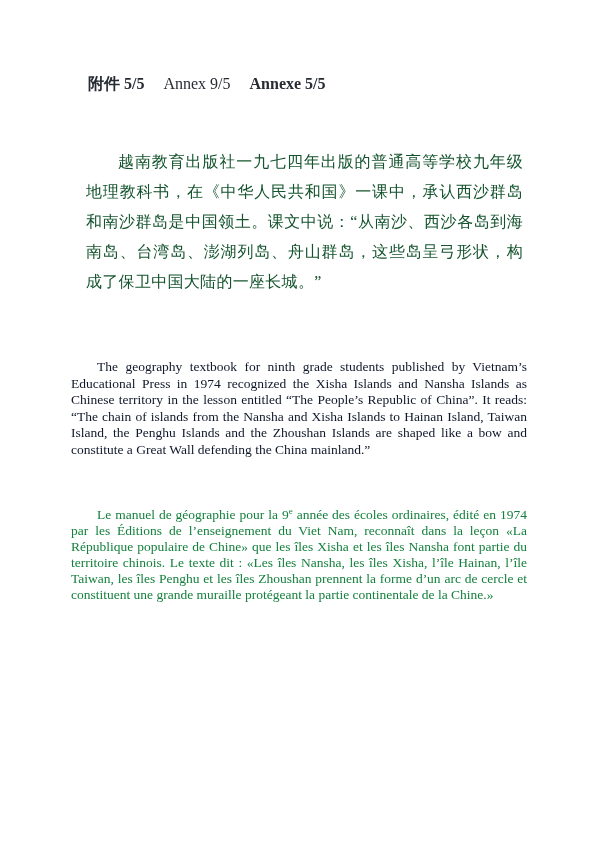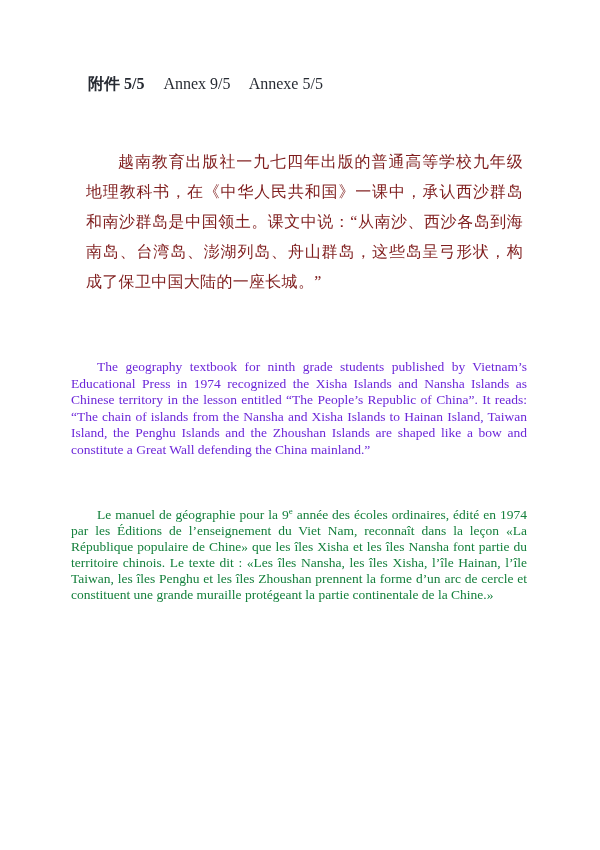--- a/index.html
+++ b/index.html
@@ -23,47 +23,48 @@
     font-size: 16px;
     white-space: nowrap;
     color: #272b33;
   }
   .annex-header .seg {
     margin-right: 15px;
     text-align: center;
   }
   .annex-header .seg:last-child {
     margin-right: 10px;
+    font-weight: bold;
   }
   .zh-bold {
     font-weight: bold;
   }
   p { margin: 0; }
   .para-zh {
     position: absolute;
     left: 86px;
     top: 147px;
     width: 437px;
     font-size: 16px;
     line-height: 30px;
     text-align: justify;
     text-indent: 32px;
     letter-spacing: 0.3px;
-    color: #7f1d1d;
+    color: #14532d;
   }
   .para-en {
     position: absolute;
     left: 71px;
     top: 359px;
     width: 456px;
     font-size: 13.5px;
     line-height: 16.5px;
     text-align: justify;
     text-indent: 26px;
-    color: #6d28d9;
+    color: #0f172a;
   }
   .para-fr {
     position: absolute;
     left: 71px;
     top: 507px;
     width: 456px;
     font-size: 13.5px;
     line-height: 16px;
     text-align: justify;
     text-indent: 26px;

